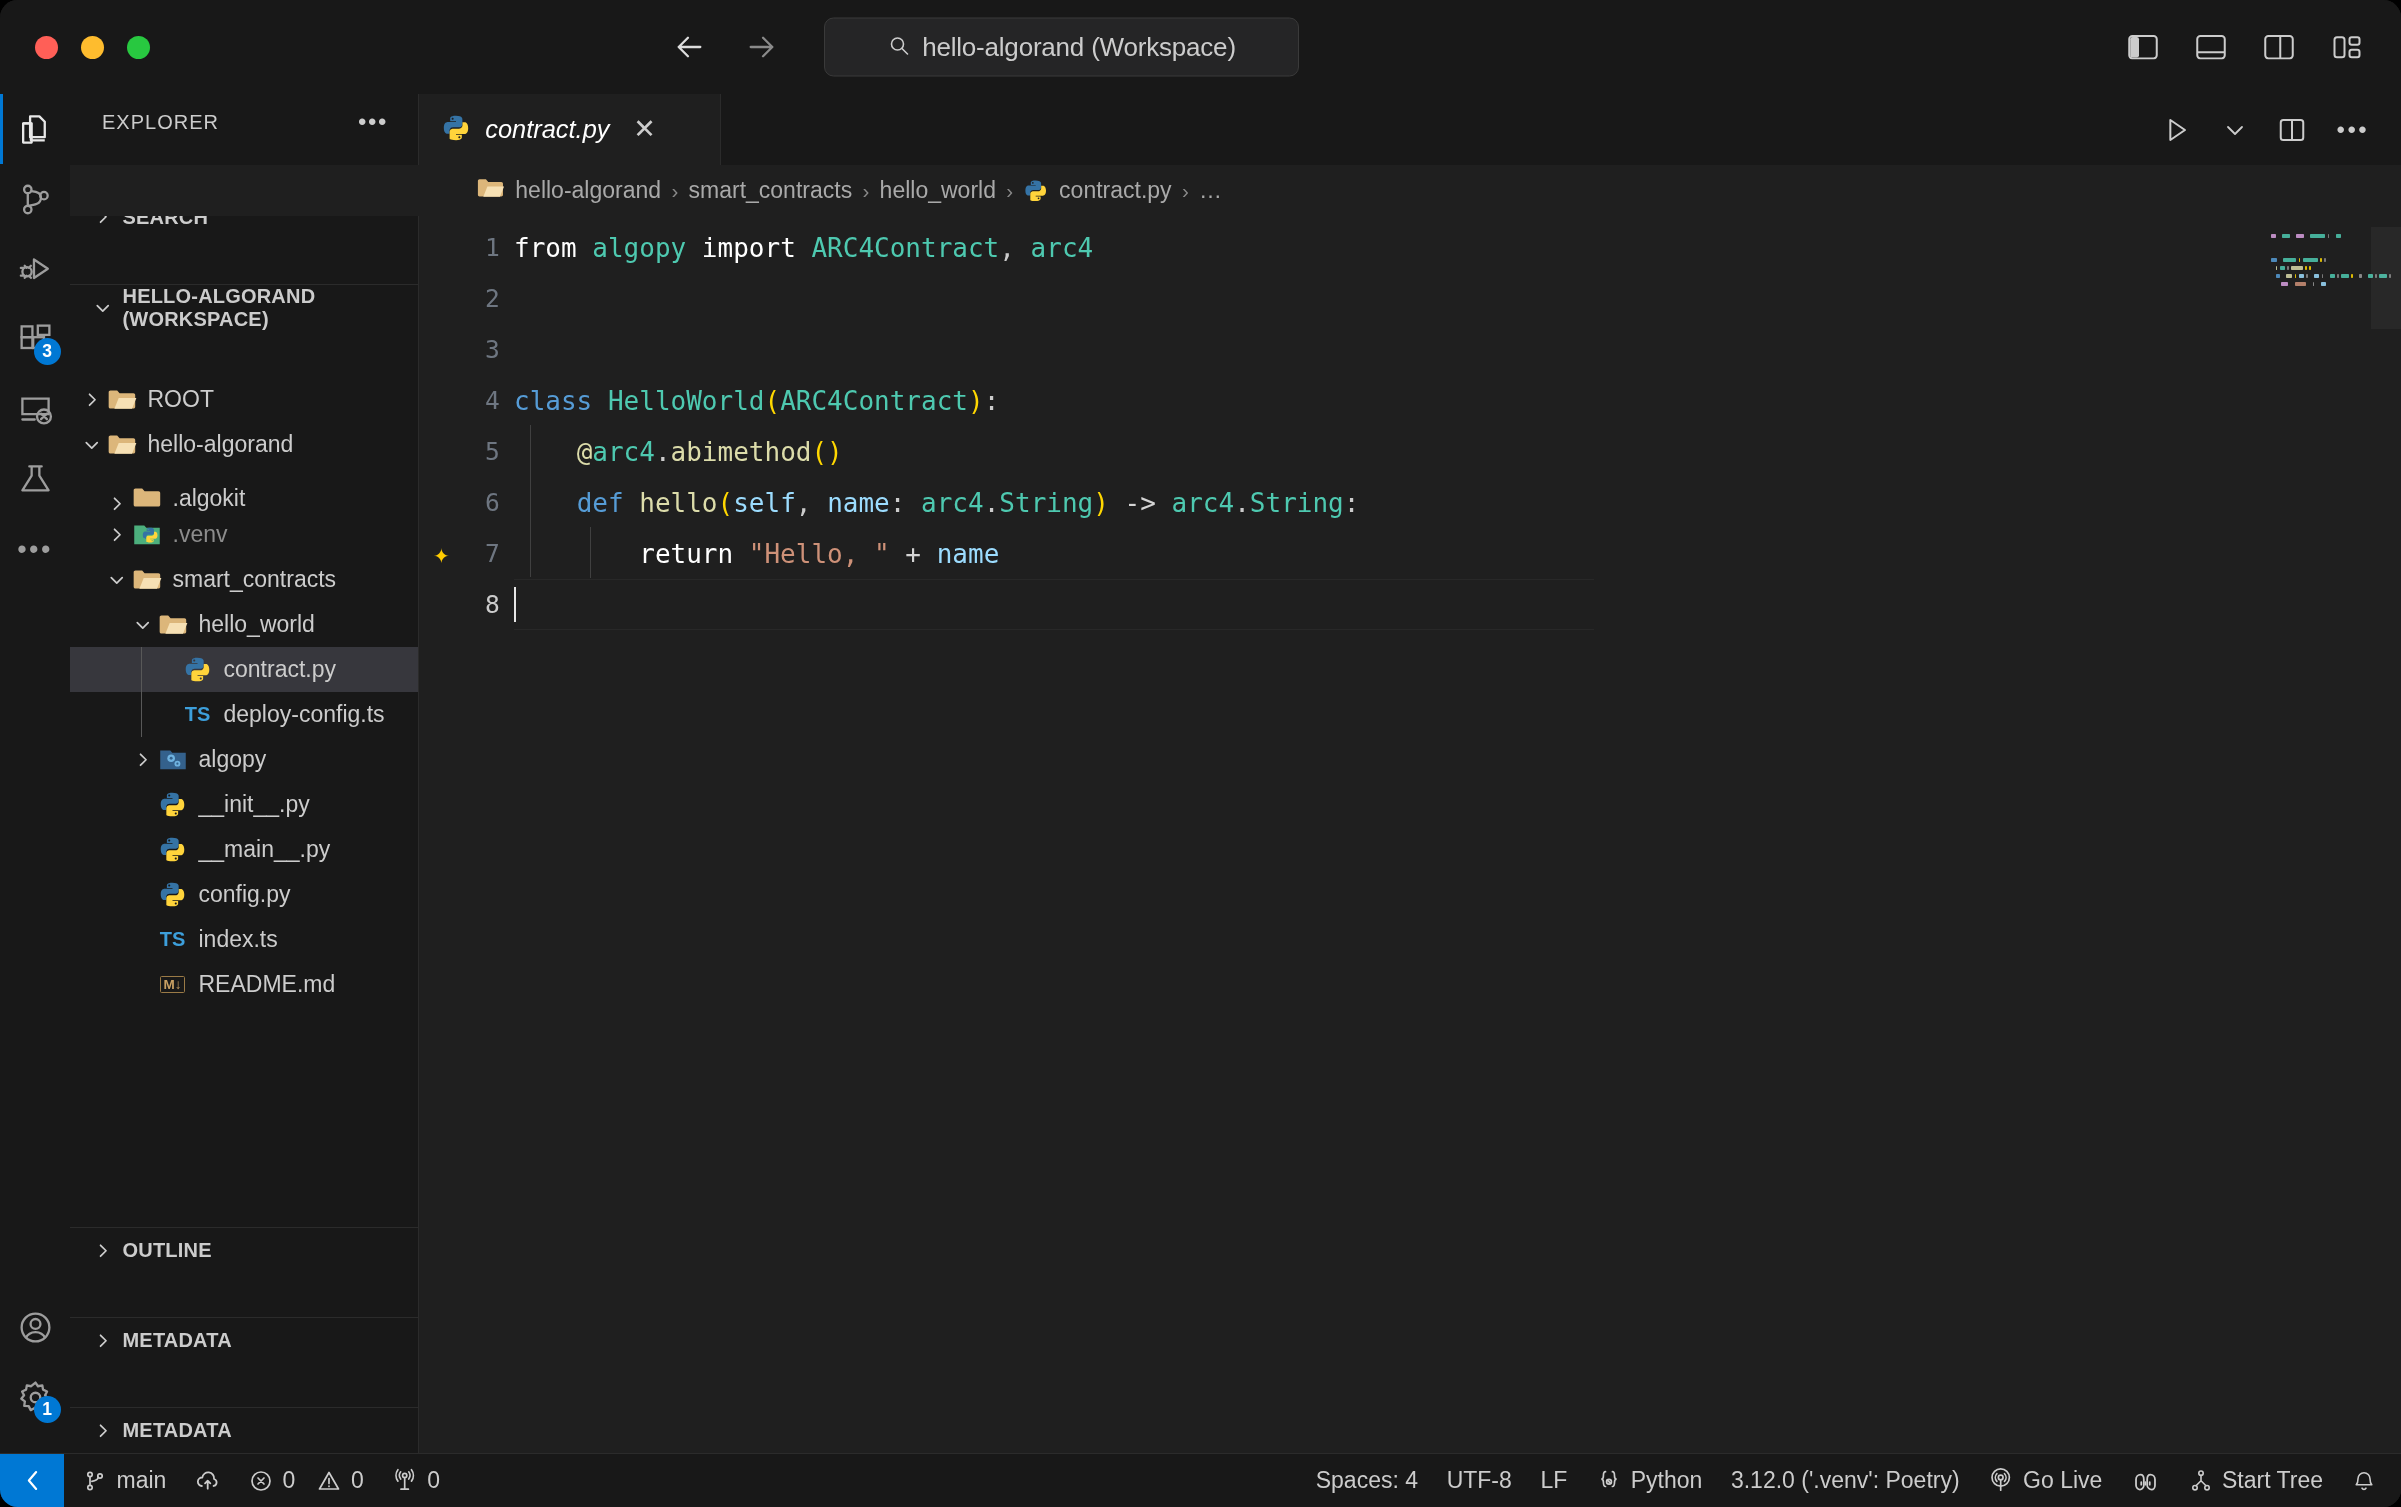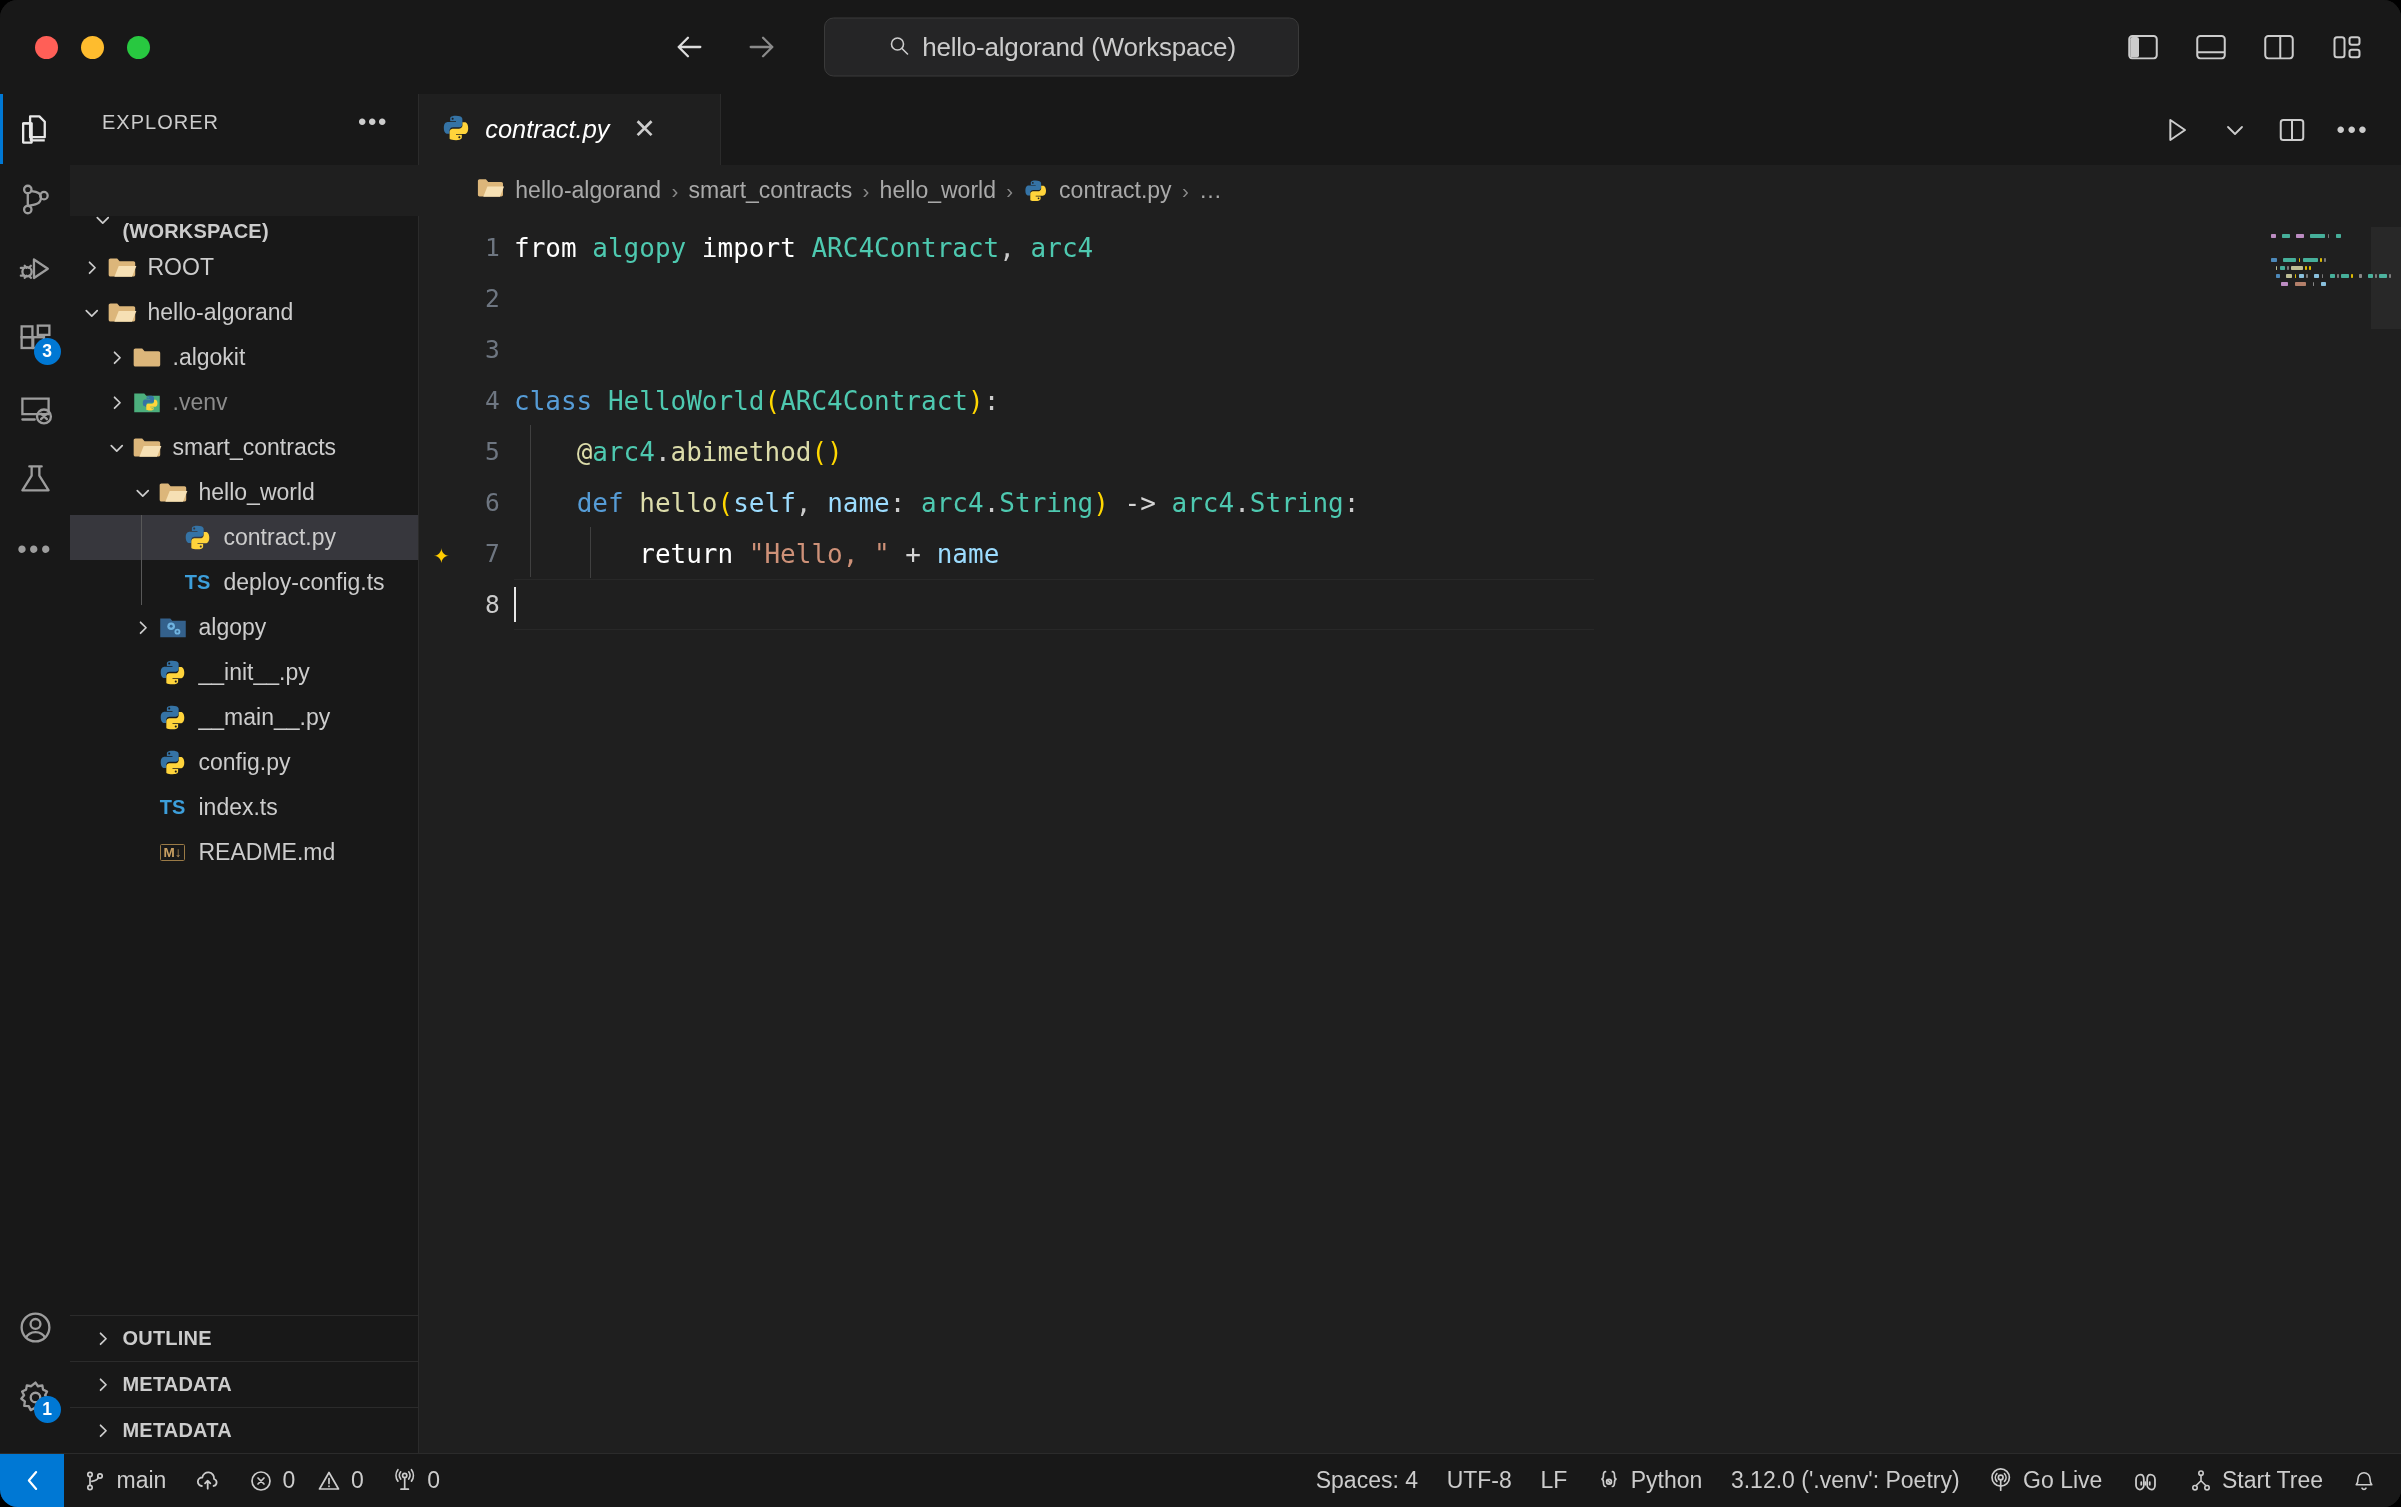--- a/index.html
+++ b/index.html
@@ -92,20 +92,21 @@
   }
   .act-spacer { flex: 1; }
   .act-dots { color: #9d9d9d; font-size: 27px; letter-spacing: 2.4px; line-height: 1; }
 
   
   .sidebar {
     width: 349px; background: #181818;
     flex: 0 0 349px;
     display: flex; flex-direction: column;
     border-right: 0.8px solid #2b2b2b;
+    gap: 44px;
   }
   .sb-header {
     height: 56px; display: flex; align-items: center;
     padding: 0 30px 0 32px; justify-content: space-between;
   }
   .sb-title { color: #cccccc; font-size: 20px; letter-spacing: 1px; }
   .sb-dots { color: #cccccc; font-size: 24px; letter-spacing: 1.6px; line-height: 1; }
 
   .sect-head {
     height: 46px; display: flex; align-items: center;
@@ -416,21 +417,21 @@
               </svg>
             </span>
             <span class="ficon">
               <svg width="32" height="25.4" viewBox="0 0 24 20">
                 <path d="M1.5 4.2c0-.8.6-1.4 1.4-1.4h5.3l1.9 2.2h10.9c.8 0 1.4.6 1.4 1.4v9.2c0 .8-.6 1.4-1.4 1.4H2.9c-.8 0-1.4-.6-1.4-1.4z" fill="#dcb67a"></path>
                 <path d="M6 17.2l3.4-8.5h13.9l-3.4 8.5z" fill="#f6e0b4"></path>
               </svg>
             </span>
             <span class="fname">hello-algorand</span>
           </div>
-          <div class="row" style="padding-left: 33px;">
+          <div class="row" style="padding-left: 33px; align-items: flex-end;">
             <span class="twist">
               <svg width="17.5" height="17.5" viewBox="0 0 16 16" fill="none" stroke-width="1.6" stroke-linecap="round" stroke-linejoin="round">
                 <path d="M6 3l5 5-5 5"></path>
               </svg>
             </span>
             <span class="ficon">
               <svg width="32" height="25.4" viewBox="0 0 24 20">
                 <path d="M1.5 4.2c0-.8.6-1.4 1.4-1.4h5.3l1.9 2.2h10.9c.8 0 1.4.6 1.4 1.4v9.2c0 .8-.6 1.4-1.4 1.4H2.9c-.8 0-1.4-.6-1.4-1.4z" fill="#dcb67a"></path>
               </svg>
             </span>

